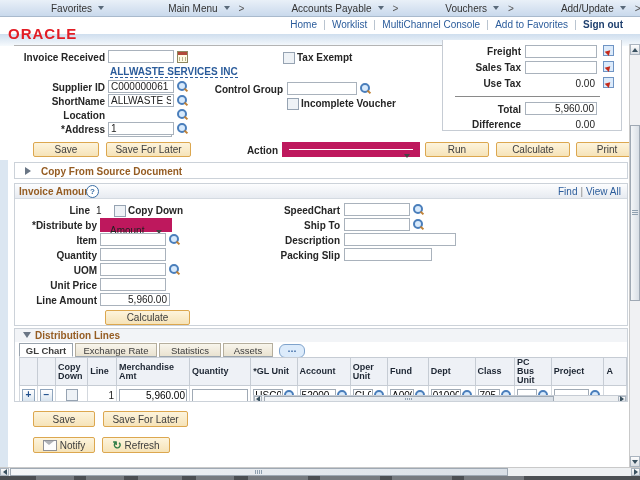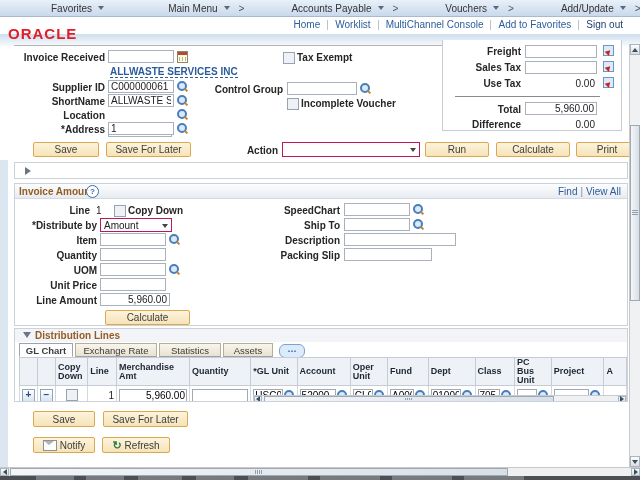--- a/index.html
+++ b/index.html
@@ -9,21 +9,21 @@
   .crumbbar{position:absolute;left:0;top:0;width:640px;height:17px;
     background:linear-gradient(#e9f0f8,#c9d9ec);border-bottom:1px solid #a9bacd;
     display:flex;align-items:center;padding-left:8px;box-sizing:border-box;white-space:nowrap;}
   .crumb{color:#333;margin-right:3px;cursor:default;padding-left:43px;}
   .caret{display:inline-block;width:0;height:0;border-left:3px solid transparent;border-right:3px solid transparent;
     border-top:4px solid #5a6a7a;margin:0 5px 1px 3px;vertical-align:middle;}
   .crumbsep{color:#555;margin:0 4px;}
   .vdiv{display:inline-block;width:1px;height:12px;background:#9fb0c2;margin:0 8px;}
   .toplinks{position:absolute;right:10px;top:18px;height:13px;display:flex;align-items:center;white-space:nowrap;margin-left:16px;}
   .toplink{color:#2b5c9b;margin:0 7px;cursor:pointer;}
-  .toplink.strong{font-weight:normal;color:#1e3f6e;}
+  .toplink.strong{font-weight:bold;color:#1e3f6e;}
   .lsep{width:1px;height:10px;background:#b9c4d0;}
   .logo{position:absolute;left:8px;top:25px;font-size:15px;font-weight:bold;color:#e21d25;letter-spacing:1px;z-index:3;}
   .band{position:absolute;left:0;top:34px;width:640px;height:12px;background:linear-gradient(#cfdeee,#f6fafd);}
   .topline{position:absolute;left:14px;top:45px;width:583px;border-top:1px solid #b4b4b4;}
   .leftstrip{position:absolute;left:0;top:160px;width:8px;height:307px;background:#dbe6f1;}
   
   .lb{position:absolute;font-weight:bold;color:#262626;text-align:right;white-space:nowrap;}
   .lbl{position:absolute;font-weight:bold;color:#262626;white-space:nowrap;}
   .ip{position:absolute;height:13px;border:1px solid #a9b2bc;background:#fff;box-sizing:border-box;
       font-family:"Liberation Sans",sans-serif;font-size:10px;color:#222;padding:0 2px;}
@@ -37,22 +37,22 @@
   .cal::before{content:"";position:absolute;left:0;top:0;right:0;height:3px;background:#b24a3a;}
   .cal::after{content:"";position:absolute;left:1px;top:5px;right:1px;height:4px;
     background:repeating-linear-gradient(90deg,#b9b48c 0 1px,transparent 1px 3px);}
   .cb{position:absolute;width:10px;height:10px;border:1px solid #96a3b2;background:#eef2f6;cursor:pointer;}
   .xfer{position:absolute;width:11px;height:11px;border:1px solid #6f94c4;background:#dcebfb;cursor:pointer;box-sizing:border-box;}
   .xfer::after{content:"";position:absolute;left:2px;top:3px;border-left:5px solid #c42b1c;
     border-top:3px solid transparent;border-bottom:3px solid transparent;transform:rotate(-45deg);}
   .btn{position:absolute;height:15px;background:linear-gradient(#fdf4dd,#f6e3b8);border:1px solid #dca74f;
     border-radius:2px;color:#3d3d3d;font-size:10px;display:flex;align-items:center;justify-content:center;
     cursor:pointer;box-sizing:border-box;white-space:nowrap;}
-  .fsel{position:absolute;height:15px;border:1px solid #be185d;background:#fff;box-sizing:border-box;
-    font-size:10px;display:flex;align-items:center;padding:0 14px 0 3px;cursor:pointer;}
+  .fsel{position:absolute;height:15px;border:7px solid #be185d;background:#fff;box-sizing:border-box;
+    font-size:10px;display:flex;align-items:flex-start;padding:0 14px 0 3px;cursor:pointer;}
   .fsel::after{content:"";position:absolute;right:3px;top:5px;border-left:3px solid transparent;
     border-right:3px solid transparent;border-top:4px solid #444;}
   .link{color:#2b5c9b;cursor:pointer;white-space:nowrap;}
   .pipe{color:#8a8a8a;margin:0 3px;}
   .secbrown{color:#955c22;font-weight:bold;}
   .tri-r{display:inline-block;width:0;height:0;border-top:4px solid transparent;border-bottom:4px solid transparent;
     border-left:6px solid #6a7685;}
   .tri-d{display:inline-block;width:0;height:0;border-left:4px solid transparent;border-right:4px solid transparent;
     border-top:6px solid #6a7685;}
   .help{position:absolute;width:11px;height:11px;border:1px solid #3a6ea5;border-radius:50%;color:#3a6ea5;
@@ -200,20 +200,21 @@
   <div class="lb" style="left:210px;top:145px;width:68px;">Action</div>
   <div class="fsel" style="left:282px;top:142px;width:138px;">
       <span></span>
     </div>
   <div class="btn" style="left:425px;top:142px;width:64px;">Run</div>
   <div class="btn" style="left:496px;top:142px;width:74px;">Calculate</div>
   <div class="btn" style="left:576px;top:142px;width:62px;">Print</div>
 
   <div class="secbox" style="left:14px;top:162px;width:614px;height:17px;">
     <span class="tri-r" style="position:absolute;left:10px;top:4px;"></span>
+    <span class="secbrown" style="position:absolute;left:26px;top:3px;">Copy From Source Document</span>
   </div>
 
   <div class="secbox" style="left:14px;top:183px;width:614px;height:143px;"></div>
   <div class="sechead" style="left:15px;top:184px;width:612px;height:14px;"></div>
   <span class="secbrown" style="position:absolute;left:19px;top:186px;">Invoice Amount</span>
   <span class="help" style="left:86px;top:185px;">?</span>
   <div class="cliplinks" style="left:558px;top:186px;width:69px;">
     <span class="link">Find</span><span class="pipe">|</span><span class="link">View All</span>
   </div>
 

